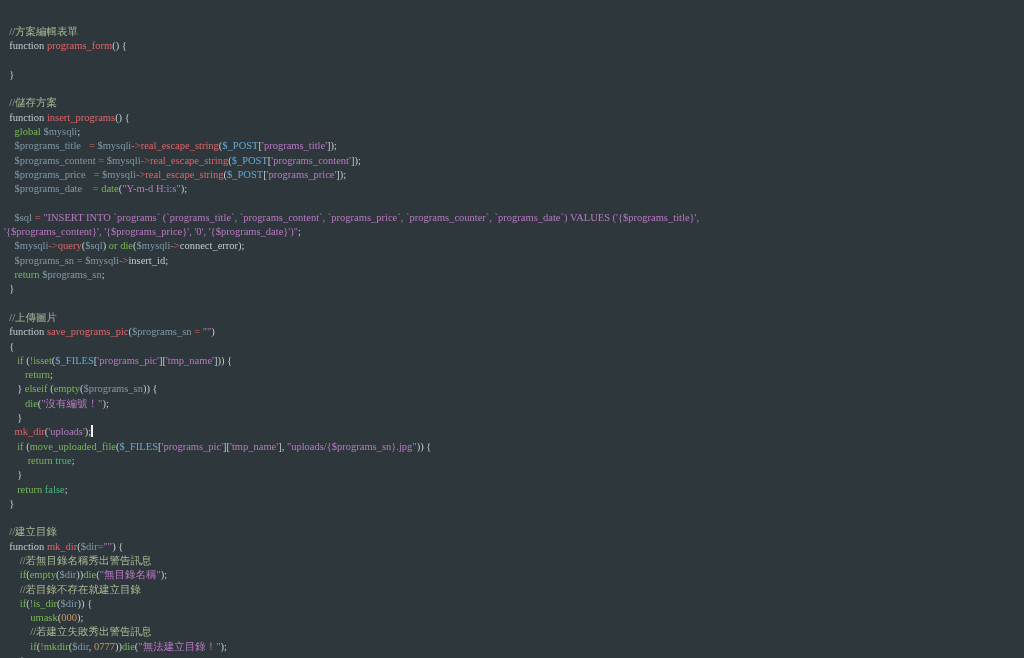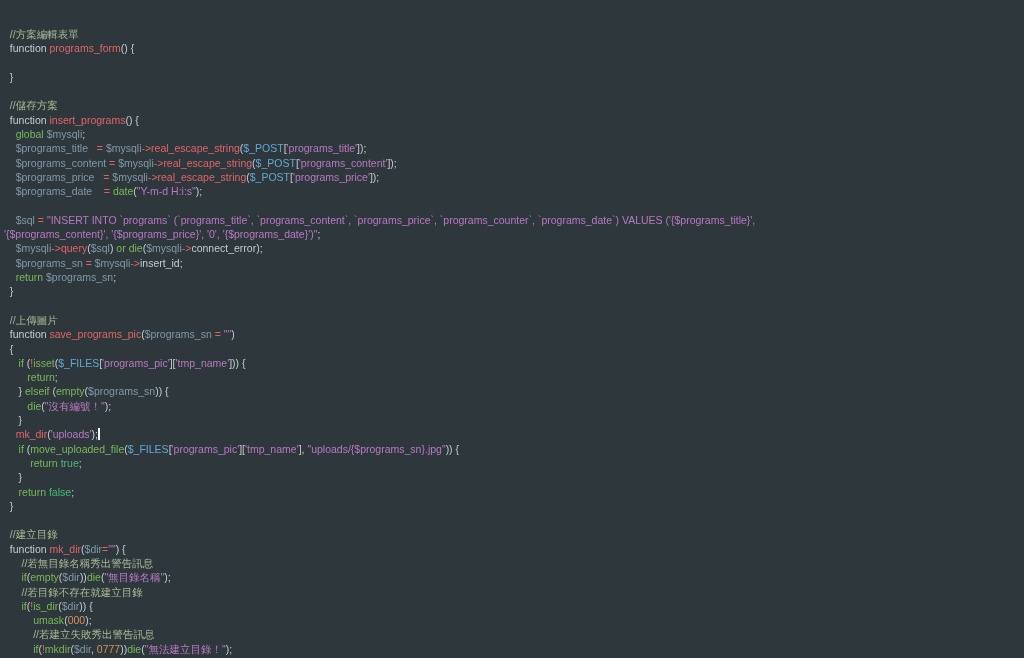--- a/index.html
+++ b/index.html
@@ -8,21 +8,21 @@
     width: 1024px;
     height: 658px;
     overflow: hidden;
     background: #2e383c;
   }
   .editor {
     width: 1024px;
     height: 658px;
     box-sizing: border-box;
     padding: 3px 0 0 4px;
-    font-family: Liberation Sans, sans-serif;
+    font-family: Liberation Serif, serif;
     font-size: 10.5px;
     white-space: pre;
     overflow: hidden;
     cursor: text;
   }
   .code-line {
     height: 14.3px;
     line-height: 14.3px;
     overflow: hidden;
   }

